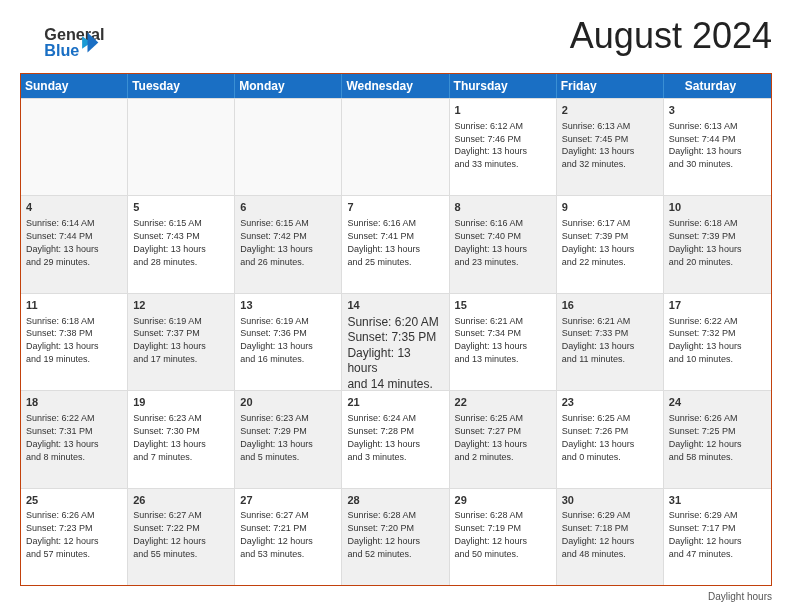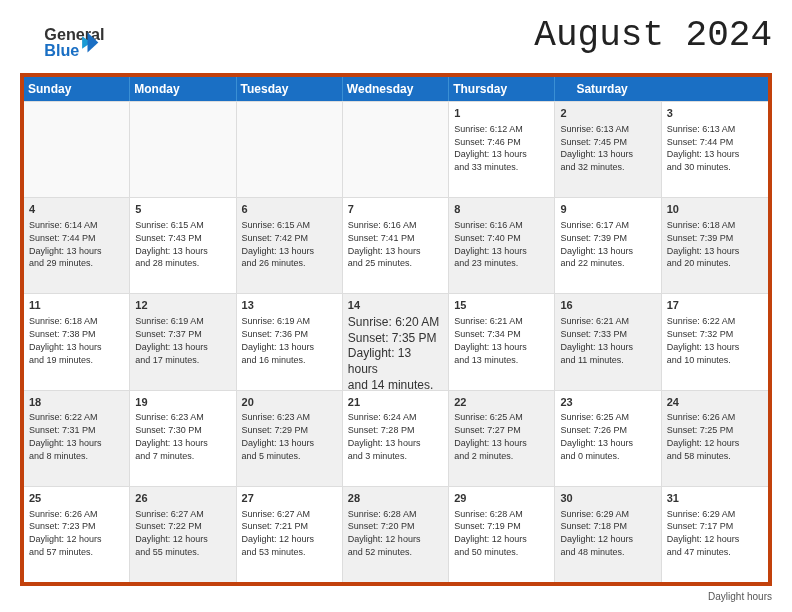--- a/index.html
+++ b/index.html
@@ -28,38 +28,37 @@
       align-items: center;
       margin-top: 4px;
     }
     .logo-icon {
       width: 28px;
       height: 28px;
       margin-right: 0px;
     }
     .title-block {
       text-align: center;
-      font-family: Liberation Mono, monospace;
     }
     .main-title {
       font-size: 36px;
       font-weight: 300;
       color: #222;
       line-height: 1.1;
     }
     .subtitle {
       font-size: 16px;
       color: #444;
       font-weight: 400;
     }
     .calendar {
       flex: 1;
       display: flex;
       flex-direction: column;
-      border: 4px solid #c2410c;
+      border: 1px solid #c2410c;
     }
     .cal-header-row {
       display: grid;
       grid-template-columns: repeat(7, 1fr);
       background: #1a6fc4;
     }
     .cal-header-cell {
       color: #fff;
       font-size: 12px;
       font-weight: bold;
@@ -118,24 +117,25 @@
       </svg>
     </div>
     <div class="title-block">
       <div class="main-title">August 2024</div>
     </div>
   </div>
 
   <div class="calendar">
     <div class="cal-header-row">
     <div class="cal-header-cell">Sunday</div>
+        <div class="cal-header-cell">Tuesday</div>
         <div class="cal-header-cell">Monday</div>
-        <div class="cal-header-cell">Tuesday</div>
         <div class="cal-header-cell">Wednesday</div>
         <div class="cal-header-cell">Thursday</div>
+        <div class="cal-header-cell">Friday</div>
         <div class="cal-header-cell">Saturday</div>
       </div>
     <div class="cal-body">
     <div class="cal-week">
           <div class="cal-cell empty"></div>
           <div class="cal-cell empty"></div>
           <div class="cal-cell empty"></div>
           <div class="cal-cell empty"></div>
           <div class="cal-cell"><span class="day-num">1</span><span style="white-space: pre-line; font-size: 9px; line-height: 1.3; text-align: center;">Sunrise: 6:12 AM
 Sunset: 7:46 PM

